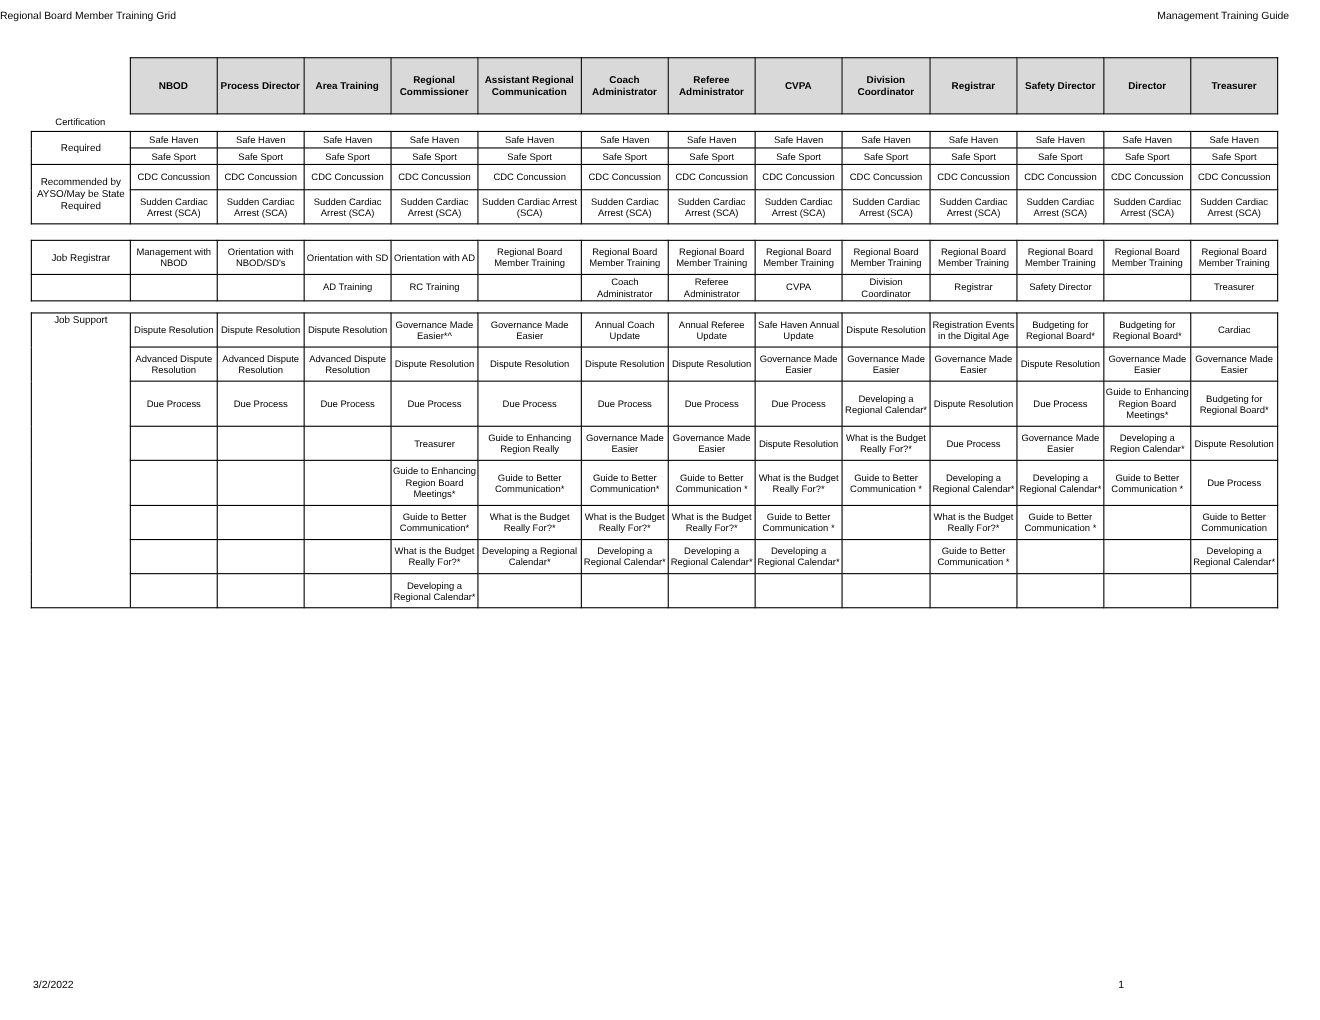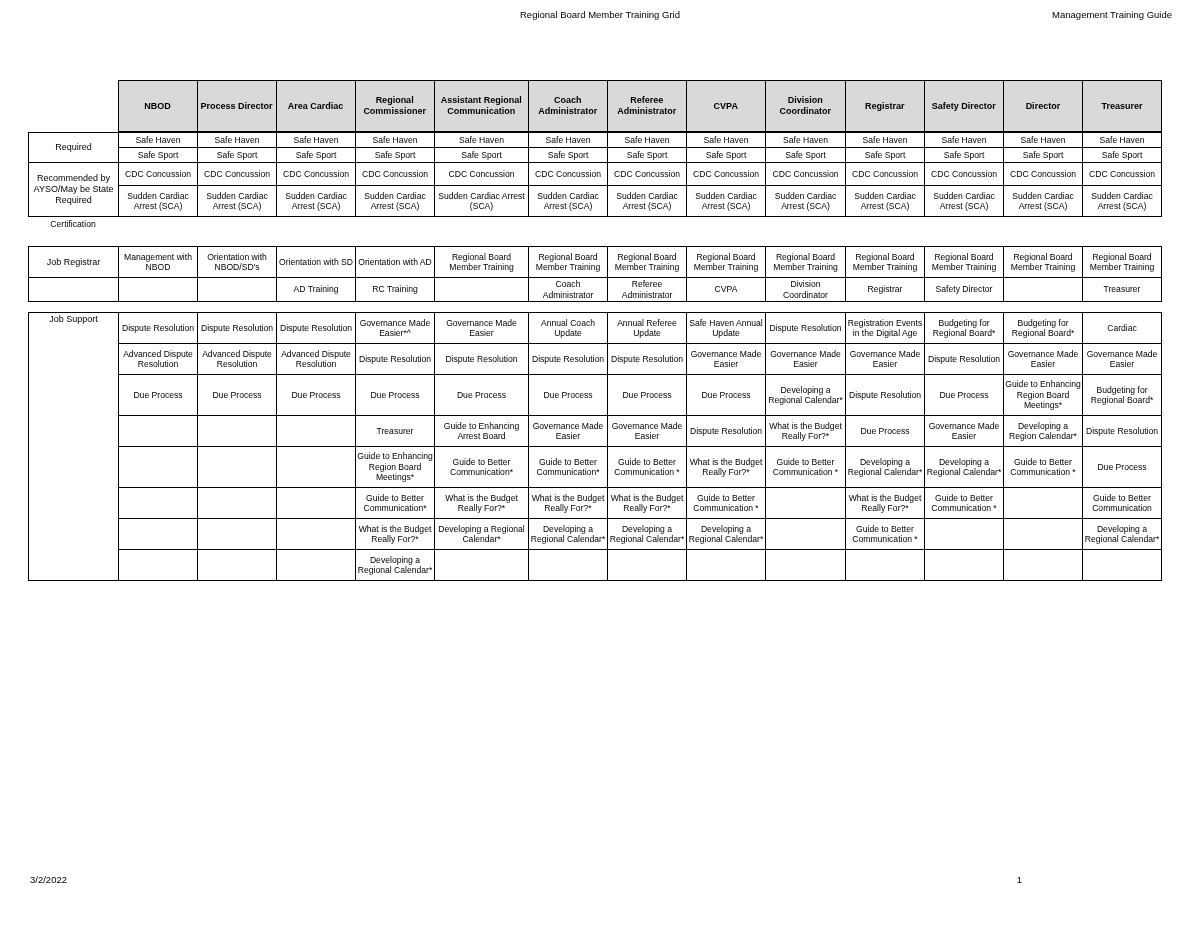--- a/index.html
+++ b/index.html
@@ -22,48 +22,46 @@
     top: 8px;
     left: 0;
     width: 1200px;
     height: 14px;
     font-size: 9.5px;
     line-height: 14px;
   }
   .run-head .center {
     position: absolute;
     left: 0; right: 0;
-    text-align: center;
   }
   .run-head .right {
     position: absolute;
     right: 28px;
     text-align: right;
   }
 
   
   .run-foot {
     position: absolute;
-    bottom: 40px;
+    bottom: 24px;
     left: 0;
     width: 1052px;
     height: 14px;
     font-size: 9.5px;
     line-height: 14px;
   }
   .run-foot .left  { position: absolute; left: 30px; }
   .run-foot .right { position: absolute; right: 30px; }
 
   
   .grid-wrap {
     position: absolute;
     left: 28px;
     top: 52px;
     width: 1144px;
-    margin-top: 28px;
   }
 
   table.g {
     border-collapse: collapse;
     table-layout: fixed;
     width: 1134px;
     margin-left: 0;
   }
   table.g td, table.g th {
     font-size: 8.6px;
@@ -154,127 +152,127 @@
         <col style="width:79px">
         <col style="width:79px">
       <col style="width:79px">
         <col style="width:79px">
     </colgroup>
     <tbody>
         <tr>
       <td class="rowlab"></td>
       <td class="colhead">NBOD</td>
       <td class="colhead">Process Director</td>
-      <td class="colhead">Area Cardiac</td>
+      <td class="colhead">Area Training</td>
       <td class="colhead">Regional Commissioner</td>
       <td class="colhead">Assistant Regional Communication</td>
       <td class="colhead">Coach Administrator</td>
       <td class="colhead">Referee Administrator</td>
       <td class="colhead">CVPA</td>
       <td class="colhead">Division Coordinator</td>
       <td class="colhead">Registrar</td>
       <td class="colhead">Safety Director</td>
       <td class="colhead">Director</td>
       <td class="colhead">Treasurer</td>
     </tr>
   </tbody>
     </table>
 
-  <table class="g body">
-    <colgroup>
-      <col style="width:90px">
-        <col style="width:79px">
-        <col style="width:79px">
-        <col style="width:79px">
-      <col style="width:79px">
-        <col style="width:94px">
-        <col style="width:79px">
-        <col style="width:79px">
-      <col style="width:79px">
-        <col style="width:80px">
-        <col style="width:79px">
-        <col style="width:79px">
-      <col style="width:79px">
-        <col style="width:79px">
-    </colgroup>
-    <tbody>
-        <tr>
-      <td class="rowlab h14" rowspan="2">Required</td>
-      <td class="h14">Safe Haven</td>
-      <td class="h14">Safe Haven</td>
-      <td class="h14">Safe Haven</td>
-      <td class="h14">Safe Haven</td>
-      <td class="h14">Safe Haven</td>
-      <td class="h14">Safe Haven</td>
-      <td class="h14">Safe Haven</td>
-      <td class="h14">Safe Haven</td>
-      <td class="h14">Safe Haven</td>
-      <td class="h14">Safe Haven</td>
-      <td class="h14">Safe Haven</td>
-      <td class="h14">Safe Haven</td>
-      <td class="h14">Safe Haven</td>
-    </tr>
-    <tr>
-      <td class="h14">Safe Sport</td>
-      <td class="h14">Safe Sport</td>
-      <td class="h14">Safe Sport</td>
-      <td class="h14">Safe Sport</td>
-      <td class="h14">Safe Sport</td>
-      <td class="h14">Safe Sport</td>
-      <td class="h14">Safe Sport</td>
-      <td class="h14">Safe Sport</td>
-      <td class="h14">Safe Sport</td>
-      <td class="h14">Safe Sport</td>
-      <td class="h14">Safe Sport</td>
-      <td class="h14">Safe Sport</td>
-      <td class="h14">Safe Sport</td>
-    </tr>
-    <tr>
-      <td class="rowlab" rowspan="2">Recommended by AYSO/May be State Required</td>
-      <td class="h22">CDC Concussion</td>
-      <td class="h22">CDC Concussion</td>
-      <td class="h22">CDC Concussion</td>
-      <td class="h22">CDC Concussion</td>
-      <td class="h22">CDC Concussion</td>
-      <td class="h22">CDC Concussion</td>
-      <td class="h22">CDC Concussion</td>
-      <td class="h22">CDC Concussion</td>
-      <td class="h22">CDC Concussion</td>
-      <td class="h22">CDC Concussion</td>
-      <td class="h22">CDC Concussion</td>
-      <td class="h22">CDC Concussion</td>
-      <td class="h22">CDC Concussion</td>
-    </tr>
-    <tr>
-      <td class="h30">Sudden Cardiac Arrest (SCA)</td>
-      <td class="h30">Sudden Cardiac Arrest (SCA)</td>
-      <td class="h30">Sudden Cardiac Arrest (SCA)</td>
-      <td class="h30">Sudden Cardiac Arrest (SCA)</td>
-      <td class="h30">Sudden Cardiac Arrest (SCA)</td>
-      <td class="h30">Sudden Cardiac Arrest (SCA)</td>
-      <td class="h30">Sudden Cardiac Arrest (SCA)</td>
-      <td class="h30">Sudden Cardiac Arrest (SCA)</td>
-      <td class="h30">Sudden Cardiac Arrest (SCA)</td>
-      <td class="h30">Sudden Cardiac Arrest (SCA)</td>
-      <td class="h30">Sudden Cardiac Arrest (SCA)</td>
-      <td class="h30">Sudden Cardiac Arrest (SCA)</td>
-      <td class="h30">Sudden Cardiac Arrest (SCA)</td>
-    </tr>
-  </tbody>
-    </table>
-
   <table class="g">
     <colgroup>
         <col style="width:90px">
         <col style="width:1044px">
       </colgroup>
     <tbody>
         <tr class="caption-row">
       <td>Certification</td>
       <td></td>
+    </tr>
+  </tbody>
+    </table>
+
+  <table class="g body">
+    <colgroup>
+      <col style="width:90px">
+        <col style="width:79px">
+        <col style="width:79px">
+        <col style="width:79px">
+      <col style="width:79px">
+        <col style="width:94px">
+        <col style="width:79px">
+        <col style="width:79px">
+      <col style="width:79px">
+        <col style="width:80px">
+        <col style="width:79px">
+        <col style="width:79px">
+      <col style="width:79px">
+        <col style="width:79px">
+    </colgroup>
+    <tbody>
+        <tr>
+      <td class="rowlab h14" rowspan="2">Required</td>
+      <td class="h14">Safe Haven</td>
+      <td class="h14">Safe Haven</td>
+      <td class="h14">Safe Haven</td>
+      <td class="h14">Safe Haven</td>
+      <td class="h14">Safe Haven</td>
+      <td class="h14">Safe Haven</td>
+      <td class="h14">Safe Haven</td>
+      <td class="h14">Safe Haven</td>
+      <td class="h14">Safe Haven</td>
+      <td class="h14">Safe Haven</td>
+      <td class="h14">Safe Haven</td>
+      <td class="h14">Safe Haven</td>
+      <td class="h14">Safe Haven</td>
+    </tr>
+    <tr>
+      <td class="h14">Safe Sport</td>
+      <td class="h14">Safe Sport</td>
+      <td class="h14">Safe Sport</td>
+      <td class="h14">Safe Sport</td>
+      <td class="h14">Safe Sport</td>
+      <td class="h14">Safe Sport</td>
+      <td class="h14">Safe Sport</td>
+      <td class="h14">Safe Sport</td>
+      <td class="h14">Safe Sport</td>
+      <td class="h14">Safe Sport</td>
+      <td class="h14">Safe Sport</td>
+      <td class="h14">Safe Sport</td>
+      <td class="h14">Safe Sport</td>
+    </tr>
+    <tr>
+      <td class="rowlab" rowspan="2">Recommended by AYSO/May be State Required</td>
+      <td class="h22">CDC Concussion</td>
+      <td class="h22">CDC Concussion</td>
+      <td class="h22">CDC Concussion</td>
+      <td class="h22">CDC Concussion</td>
+      <td class="h22">CDC Concussion</td>
+      <td class="h22">CDC Concussion</td>
+      <td class="h22">CDC Concussion</td>
+      <td class="h22">CDC Concussion</td>
+      <td class="h22">CDC Concussion</td>
+      <td class="h22">CDC Concussion</td>
+      <td class="h22">CDC Concussion</td>
+      <td class="h22">CDC Concussion</td>
+      <td class="h22">CDC Concussion</td>
+    </tr>
+    <tr>
+      <td class="h30">Sudden Cardiac Arrest (SCA)</td>
+      <td class="h30">Sudden Cardiac Arrest (SCA)</td>
+      <td class="h30">Sudden Cardiac Arrest (SCA)</td>
+      <td class="h30">Sudden Cardiac Arrest (SCA)</td>
+      <td class="h30">Sudden Cardiac Arrest (SCA)</td>
+      <td class="h30">Sudden Cardiac Arrest (SCA)</td>
+      <td class="h30">Sudden Cardiac Arrest (SCA)</td>
+      <td class="h30">Sudden Cardiac Arrest (SCA)</td>
+      <td class="h30">Sudden Cardiac Arrest (SCA)</td>
+      <td class="h30">Sudden Cardiac Arrest (SCA)</td>
+      <td class="h30">Sudden Cardiac Arrest (SCA)</td>
+      <td class="h30">Sudden Cardiac Arrest (SCA)</td>
+      <td class="h30">Sudden Cardiac Arrest (SCA)</td>
     </tr>
   </tbody>
     </table>
 
   <div class="spacer"></div>
 
   <table class="g body">
     <colgroup>
       <col style="width:90px">
         <col style="width:79px">
@@ -395,21 +393,21 @@
       <td class="h40">Due Process</td>
       <td class="h40">Guide to Enhancing Region Board Meetings*</td>
       <td class="h40">Budgeting for Regional Board*</td>
     </tr>
 
     <tr>
       <td class="h30"></td>
       <td class="h30"></td>
       <td class="h30"></td>
       <td class="h30">Treasurer</td>
-      <td class="h30 clip" style="max-height:30px">Guide to Enhancing Arrest Board</td>
+      <td class="h30 clip" style="max-height:30px">Guide to Enhancing Region Really</td>
       <td class="h30">Governance Made Easier</td>
       <td class="h30">Governance Made Easier</td>
       <td class="h30">Dispute Resolution</td>
       <td class="h30">What is the Budget Really For?*</td>
       <td class="h30">Due Process</td>
       <td class="h30">Governance Made Easier</td>
       <td class="h30 clip" style="max-height:30px">Developing a Region Calendar*</td>
       <td class="h30">Dispute Resolution</td>
     </tr>
 

